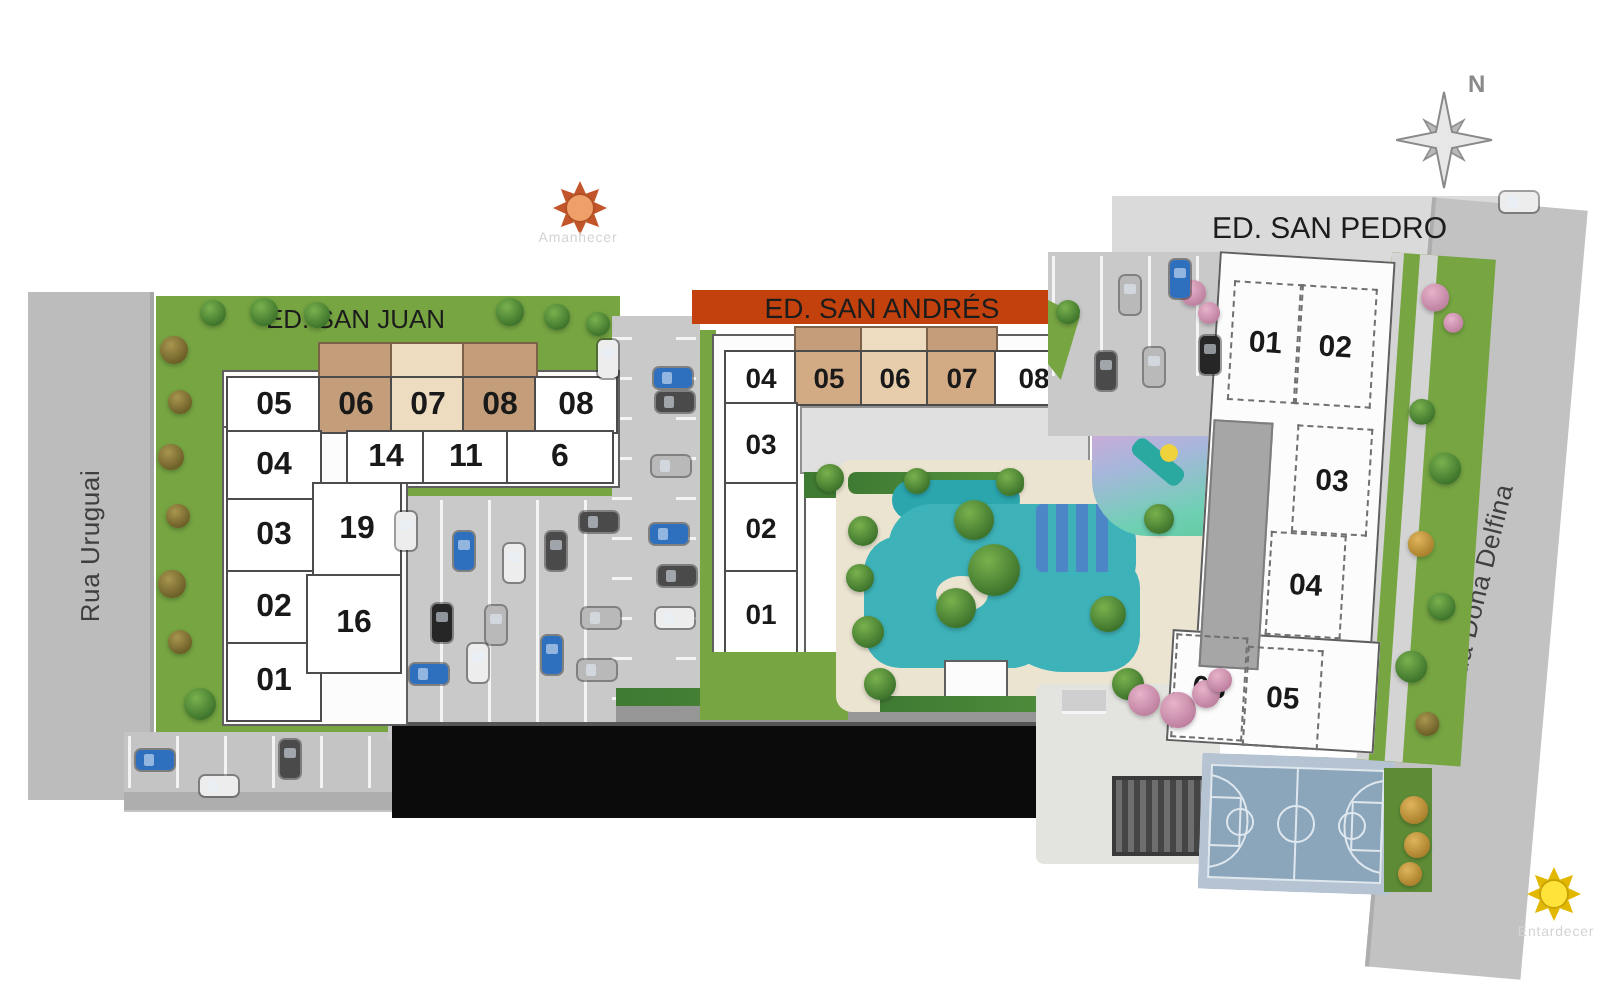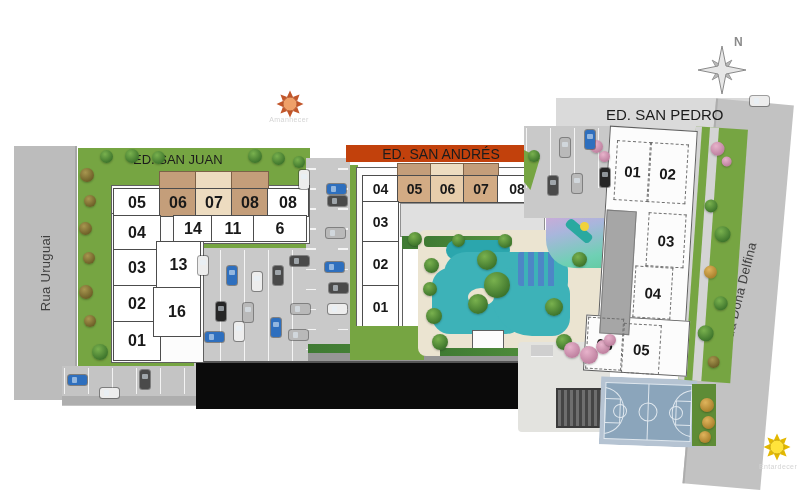--- a/index.html
+++ b/index.html
@@ -91,21 +91,21 @@
 
   <div class="abs unit u-sj" style="left:173px;top:215px;width:38px;height:25px;">14</div>
   <div class="abs unit u-sj" style="left:211px;top:215px;width:42px;height:25px;">11</div>
   <div class="abs unit u-sj" style="left:253px;top:215px;width:52px;height:25px;">6</div>
 
   <div class="abs unit u-sj" style="left:113px;top:215px;width:46px;height:34px;">04</div>
   <div class="abs unit u-sj" style="left:113px;top:249px;width:46px;height:36px;">03</div>
   <div class="abs unit u-sj" style="left:113px;top:285px;width:46px;height:36px;">02</div>
   <div class="abs unit u-sj" style="left:113px;top:321px;width:46px;height:38px;">01</div>
 
-  <div class="abs unit u-sj" style="left:156px;top:241px;width:43px;height:46px;">13</div>
+  <div class="abs unit u-sj" style="left:156px;top:241px;width:43px;height:46px;">19</div>
   <div class="abs unit u-sj" style="left:153px;top:287px;width:46px;height:48px;">16</div>
 
   <div class="abs" style="left:346px;top:145px;width:190px;height:17px;background:#c2410c;display:flex;align-items:center;justify-content:center;">
     <span class="bldg-label" style="font-size:14px;">ED. SAN ANDRÉS</span>
   </div>
   <div class="abs bshape" style="left:358px;top:167px;width:180px;height:36px;"></div>
   <div class="abs bshape" style="left:356px;top:167px;width:45px;height:162px;"></div>
 
   <div class="abs blockette tan" style="left:397px;top:163px;width:33px;height:12px;"></div>
   <div class="abs blockette cream" style="left:430px;top:163px;width:33px;height:12px;"></div>

